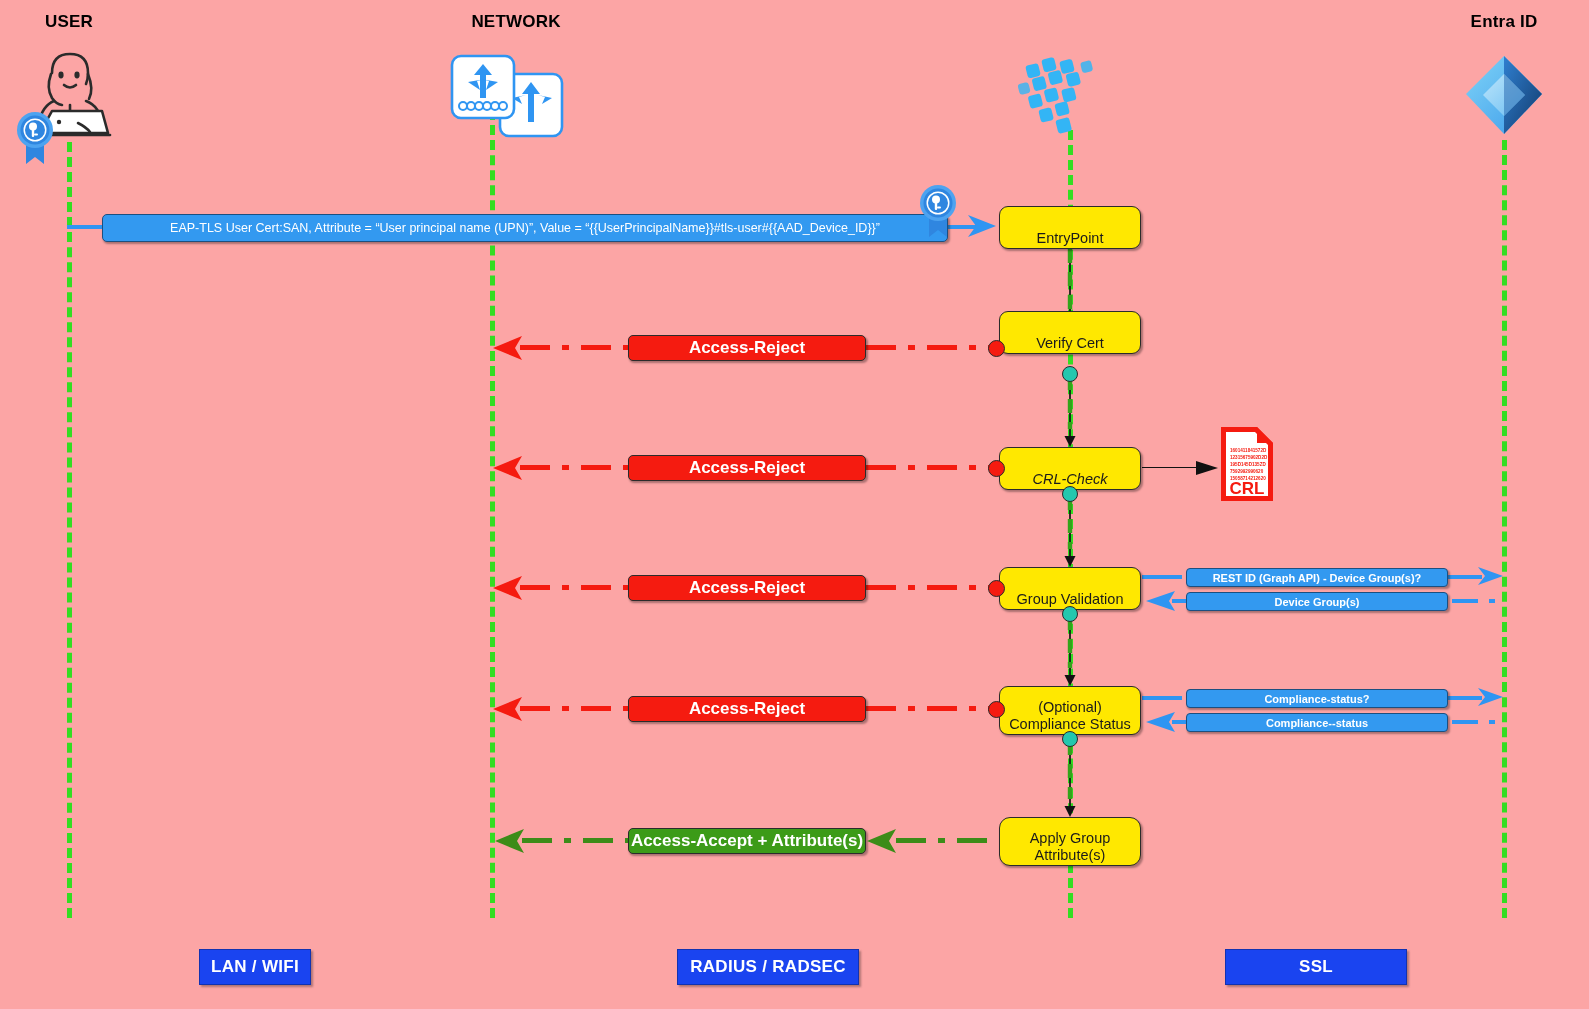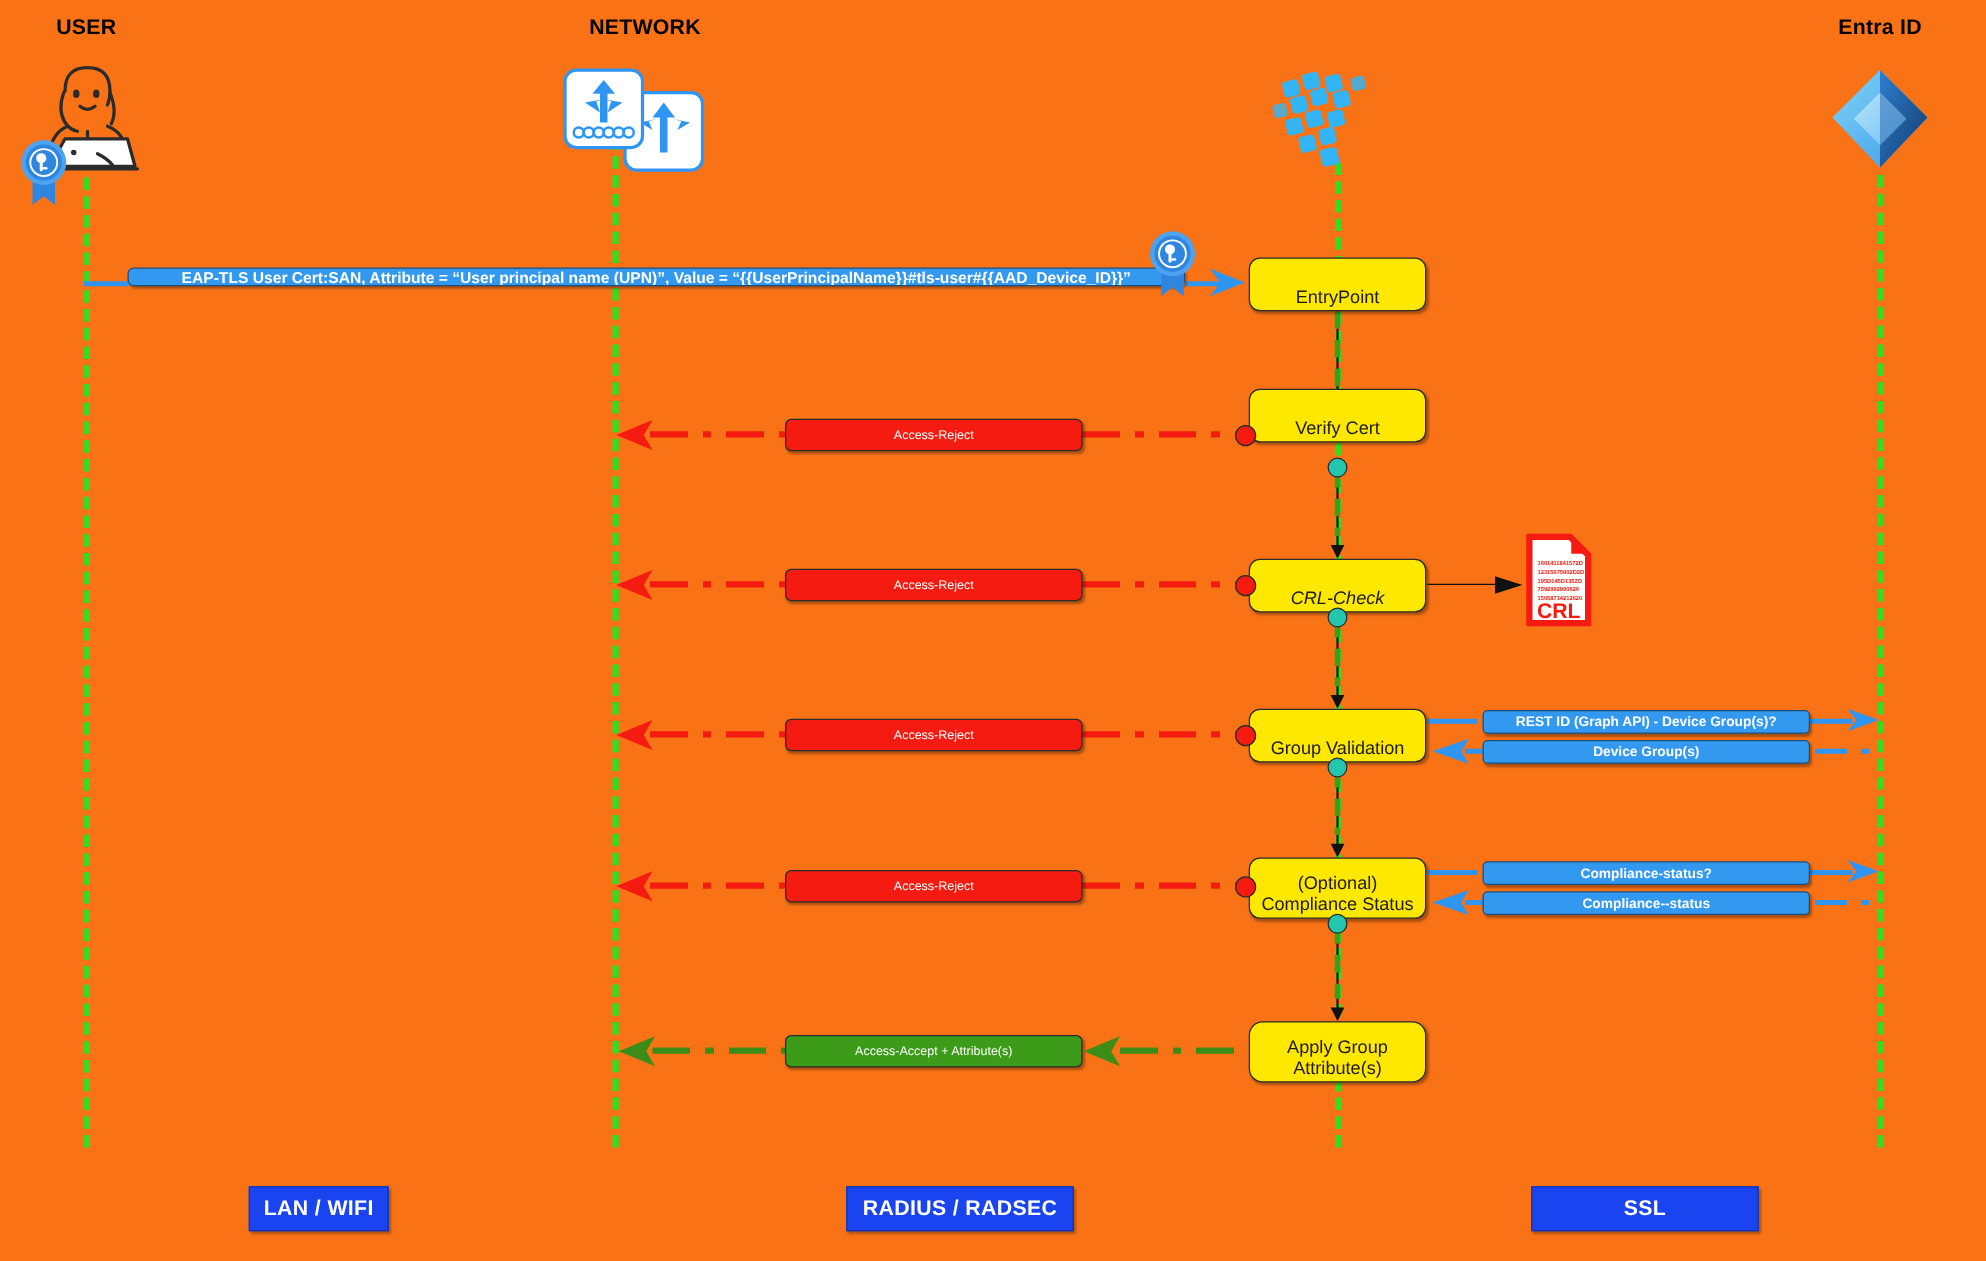--- a/index.html
+++ b/index.html
@@ -5,21 +5,21 @@
   html,body{margin:0;padding:0;background:#ffffff;}
   body{
     font-family:"Liberation Sans", sans-serif;
     -webkit-font-smoothing:antialiased;
   }
   #canvas{
     position:relative;
     width:1589px;
     height:1009px;
     overflow:hidden;
-    background:#f97316;
+    background:#fca5a5;
   }
   
   .actor-title{
     position:absolute;
     font-weight:bold;
     font-size:17px;
     color:#000;
     text-align:center;
     white-space:nowrap;
     transform:translateX(-50%);
@@ -54,22 +54,22 @@
   }
   
   .msgbar{
     position:absolute;
     box-sizing:border-box;
     border-radius:5px;
     display:flex;
     align-items:center;
     justify-content:center;
     color:#ffffff;
-    font-size:10px;
-    font-weight:normal;
+    font-size:17px;
+    font-weight:bold;
     white-space:nowrap;
     box-shadow:1.5px 2px 2px rgba(0,0,0,.32);
     z-index:7;
     overflow:hidden;
   }
   .msgbar.blue{background:#3399f0;border:1.6px solid #1c4f80;}
   .msgbar.blue-wide{background:#3399f0;border:1.6px solid #1c4f80;font-weight:normal;font-size:12.5px;}
   .msgbar.red{background:#f51b10;border:1.6px solid #2b2b2b;}
   .msgbar.green{background:#3c9b18;border:1.6px solid #2b2b2b;}
   .msgbar.small{font-size:11px;font-weight:bold;border-radius:4px;}
@@ -315,21 +315,21 @@
   <div class="dot teal" style="left:1062px;top:486px;width:16px;height:16px;"></div>
   <div class="dot teal" style="left:1062px;top:606px;width:16px;height:16px;"></div>
   <div class="dot teal" style="left:1062px;top:731px;width:16px;height:16px;"></div>
 
   <div class="dot red" style="left:988px;top:340px;width:17px;height:17px;"></div>
   <div class="dot red" style="left:988px;top:460px;width:17px;height:17px;"></div>
   <div class="dot red" style="left:988px;top:580px;width:17px;height:17px;"></div>
   <div class="dot red" style="left:988px;top:701px;width:17px;height:17px;"></div>
 
   <div class="ln ln-solid-blue" style="left:67px;top:225px;width:36px;"></div>
-  <div class="msgbar blue-wide" style="left:102px;top:214px;width:846px;height:15px;font-weight:bold;">
+  <div class="msgbar blue-wide" style="left:102px;top:214px;width:846px;height:28px;">
     <span>EAP-TLS User Cert:SAN, Attribute = “User principal name (UPN)”, Value = “{{UserPrincipalName}}#tls-user#{{AAD_Device_ID}}”</span>
   </div>
   <div class="ln ln-solid-blue" style="left:948px;top:225px;width:38px;"></div>
   <div class="arrow" style="left:966px;top:212px;width:34px;height:28px;">
     <svg width="34" height="28" viewBox="0 0 34 28">
       <path d="M2 3 L30 14 L2 25 L10 14 Z" fill="#2f95f2"></path>
     </svg>
   </div>
   <div class="cert-badge" style="left:916px;top:183px;width:44px;height:56px;">
     <svg width="44" height="56" viewBox="0 0 44 56">

